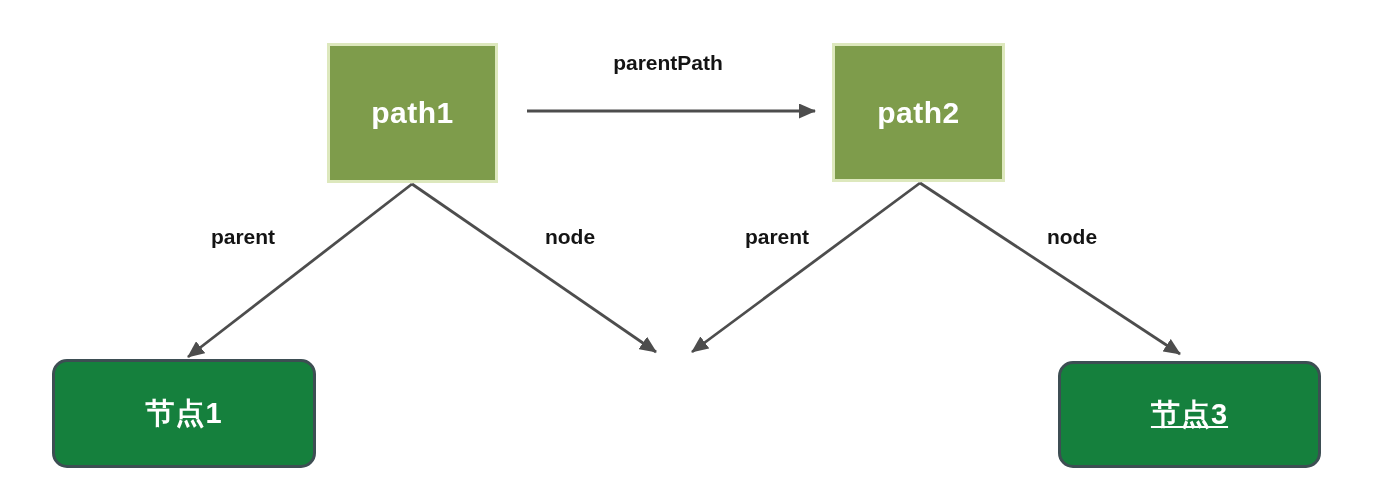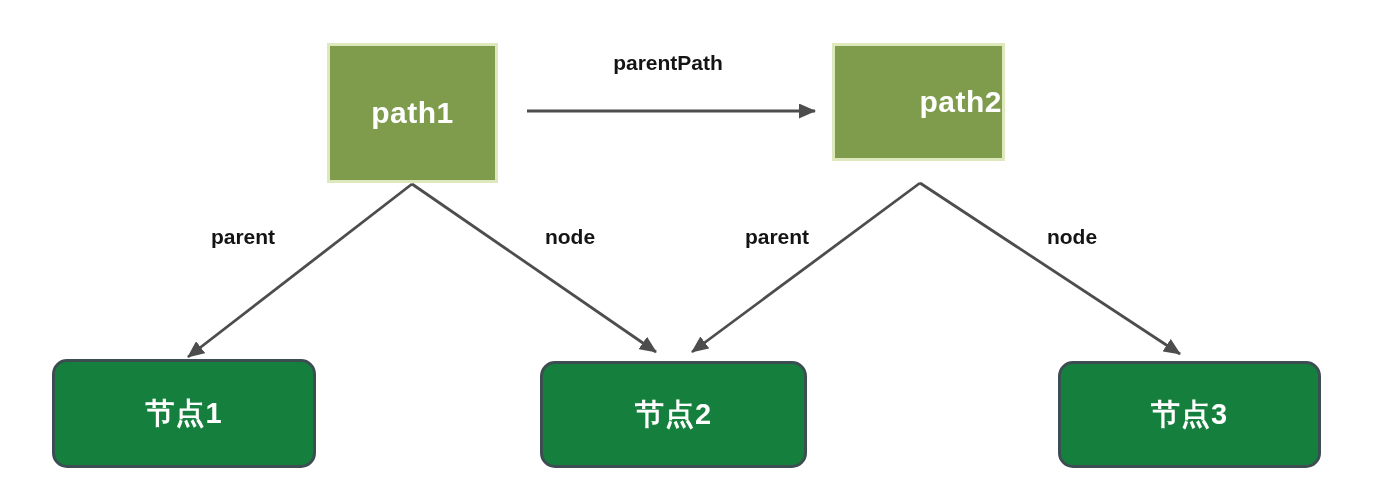--- a/index.html
+++ b/index.html
@@ -24,38 +24,38 @@
     border: 3px solid #dde8bd;
     display: flex;
     align-items: center;
     justify-content: center;
     color: #ffffff;
     font-weight: bold;
     font-size: 30px;
     letter-spacing: 0.5px;
   }
   #path1-box { left: 327px; top: 43px; width: 171px; height: 140px; }
-  #path2-box { left: 832px; top: 43px; width: 173px; height: 118px; justify-content: flex-end; }
+  #path2-box { left: 832px; top: 43px; width: 173px; height: 139px; }
   .leaf-box {
     position: absolute;
     box-sizing: border-box;
     background: #15803d;
     border: 3px solid #3d4e53;
     border-radius: 15px;
     display: flex;
     align-items: center;
     justify-content: center;
     color: #ffffff;
     font-weight: bold;
     font-size: 29px;
     letter-spacing: 1px;
   }
   #node1-box { left: 52px;   top: 359px; width: 264px; height: 109px; }
   #node2-box { left: 540px;  top: 361px; width: 267px; height: 107px; }
-  #node3-box { left: 1058px; top: 361px; width: 263px; height: 107px; }
+  #node3-box { left: 1058px; top: 361px; width: 263px; height: 107px; text-decoration: underline; }
   .edge-label {
     position: absolute;
     transform: translate(-50%, -50%);
     font-weight: bold;
     font-size: 21px;
     color: #141414;
     white-space: nowrap;
   }
   #label-parentpath   { left: 668px;  top: 63px; text-align: center;  }
   #label-parent-left  { left: 243px;  top: 237px; }
@@ -86,23 +86,20 @@
   </div>
 
   <div id="path2-box" class="path-box">
     <span>path2</span>
   </div>
 
   <div id="node1-box" class="leaf-box">
     <span>节点1</span>
   </div>
 
-  <div id="node2-box" class="leaf-box">
-    <span>节点2</span>
-  </div>
 
   <div id="node3-box" class="leaf-box">
     <span>节点3</span>
   </div>
 
   <div id="label-parentpath" class="edge-label">parentPath</div>
 
   <div id="label-parent-left" class="edge-label">parent</div>
 
   <div id="label-node-left" class="edge-label">node</div>

